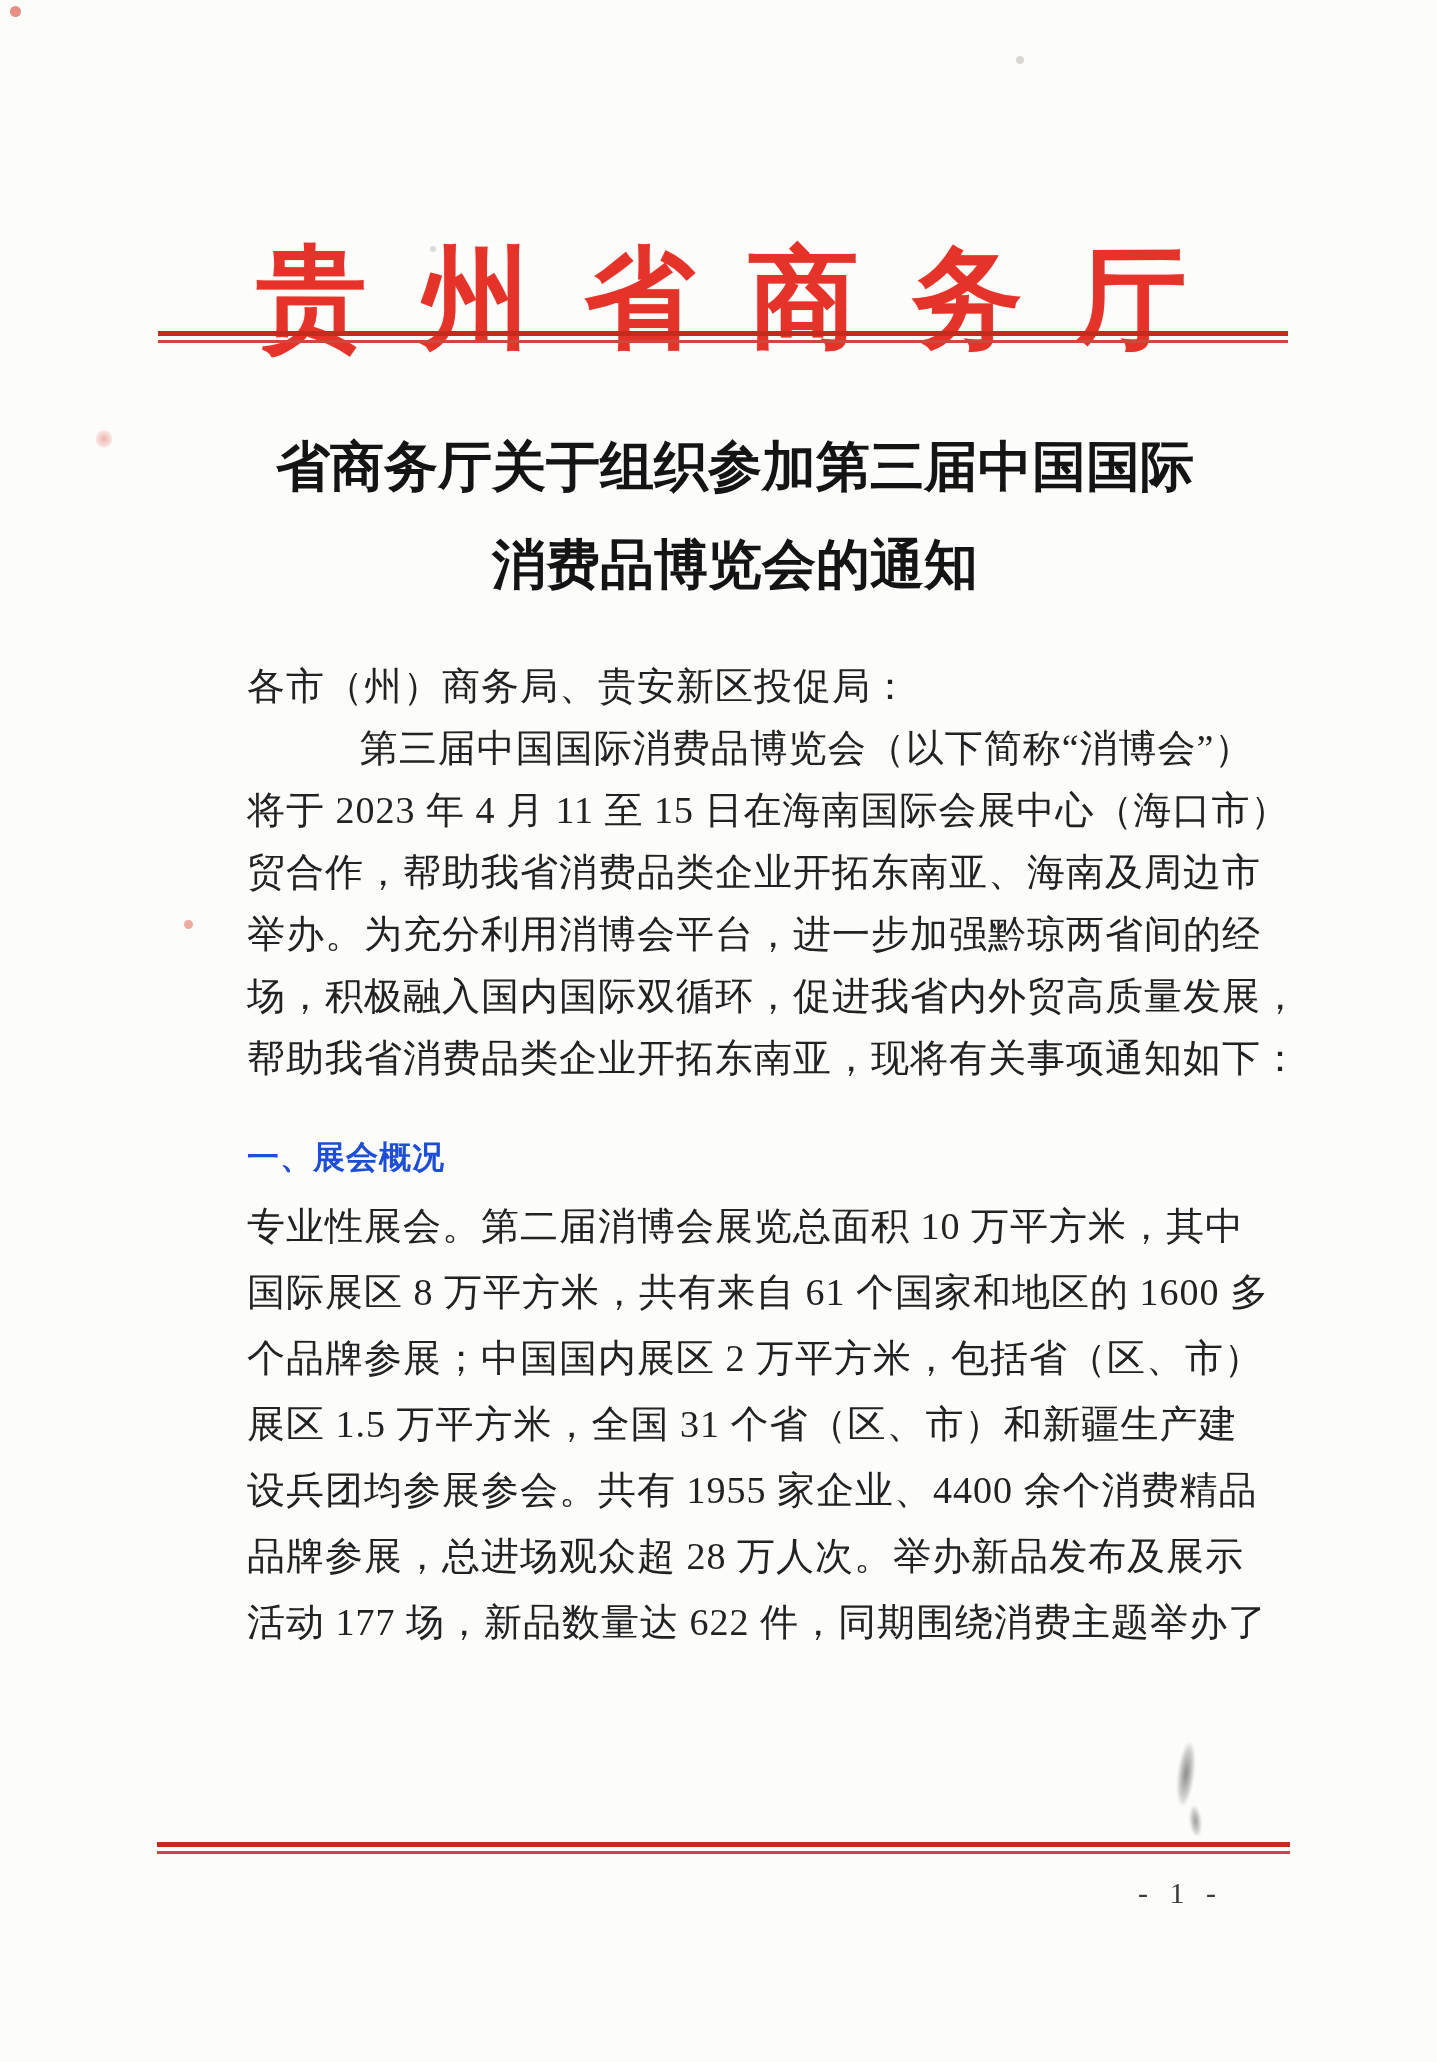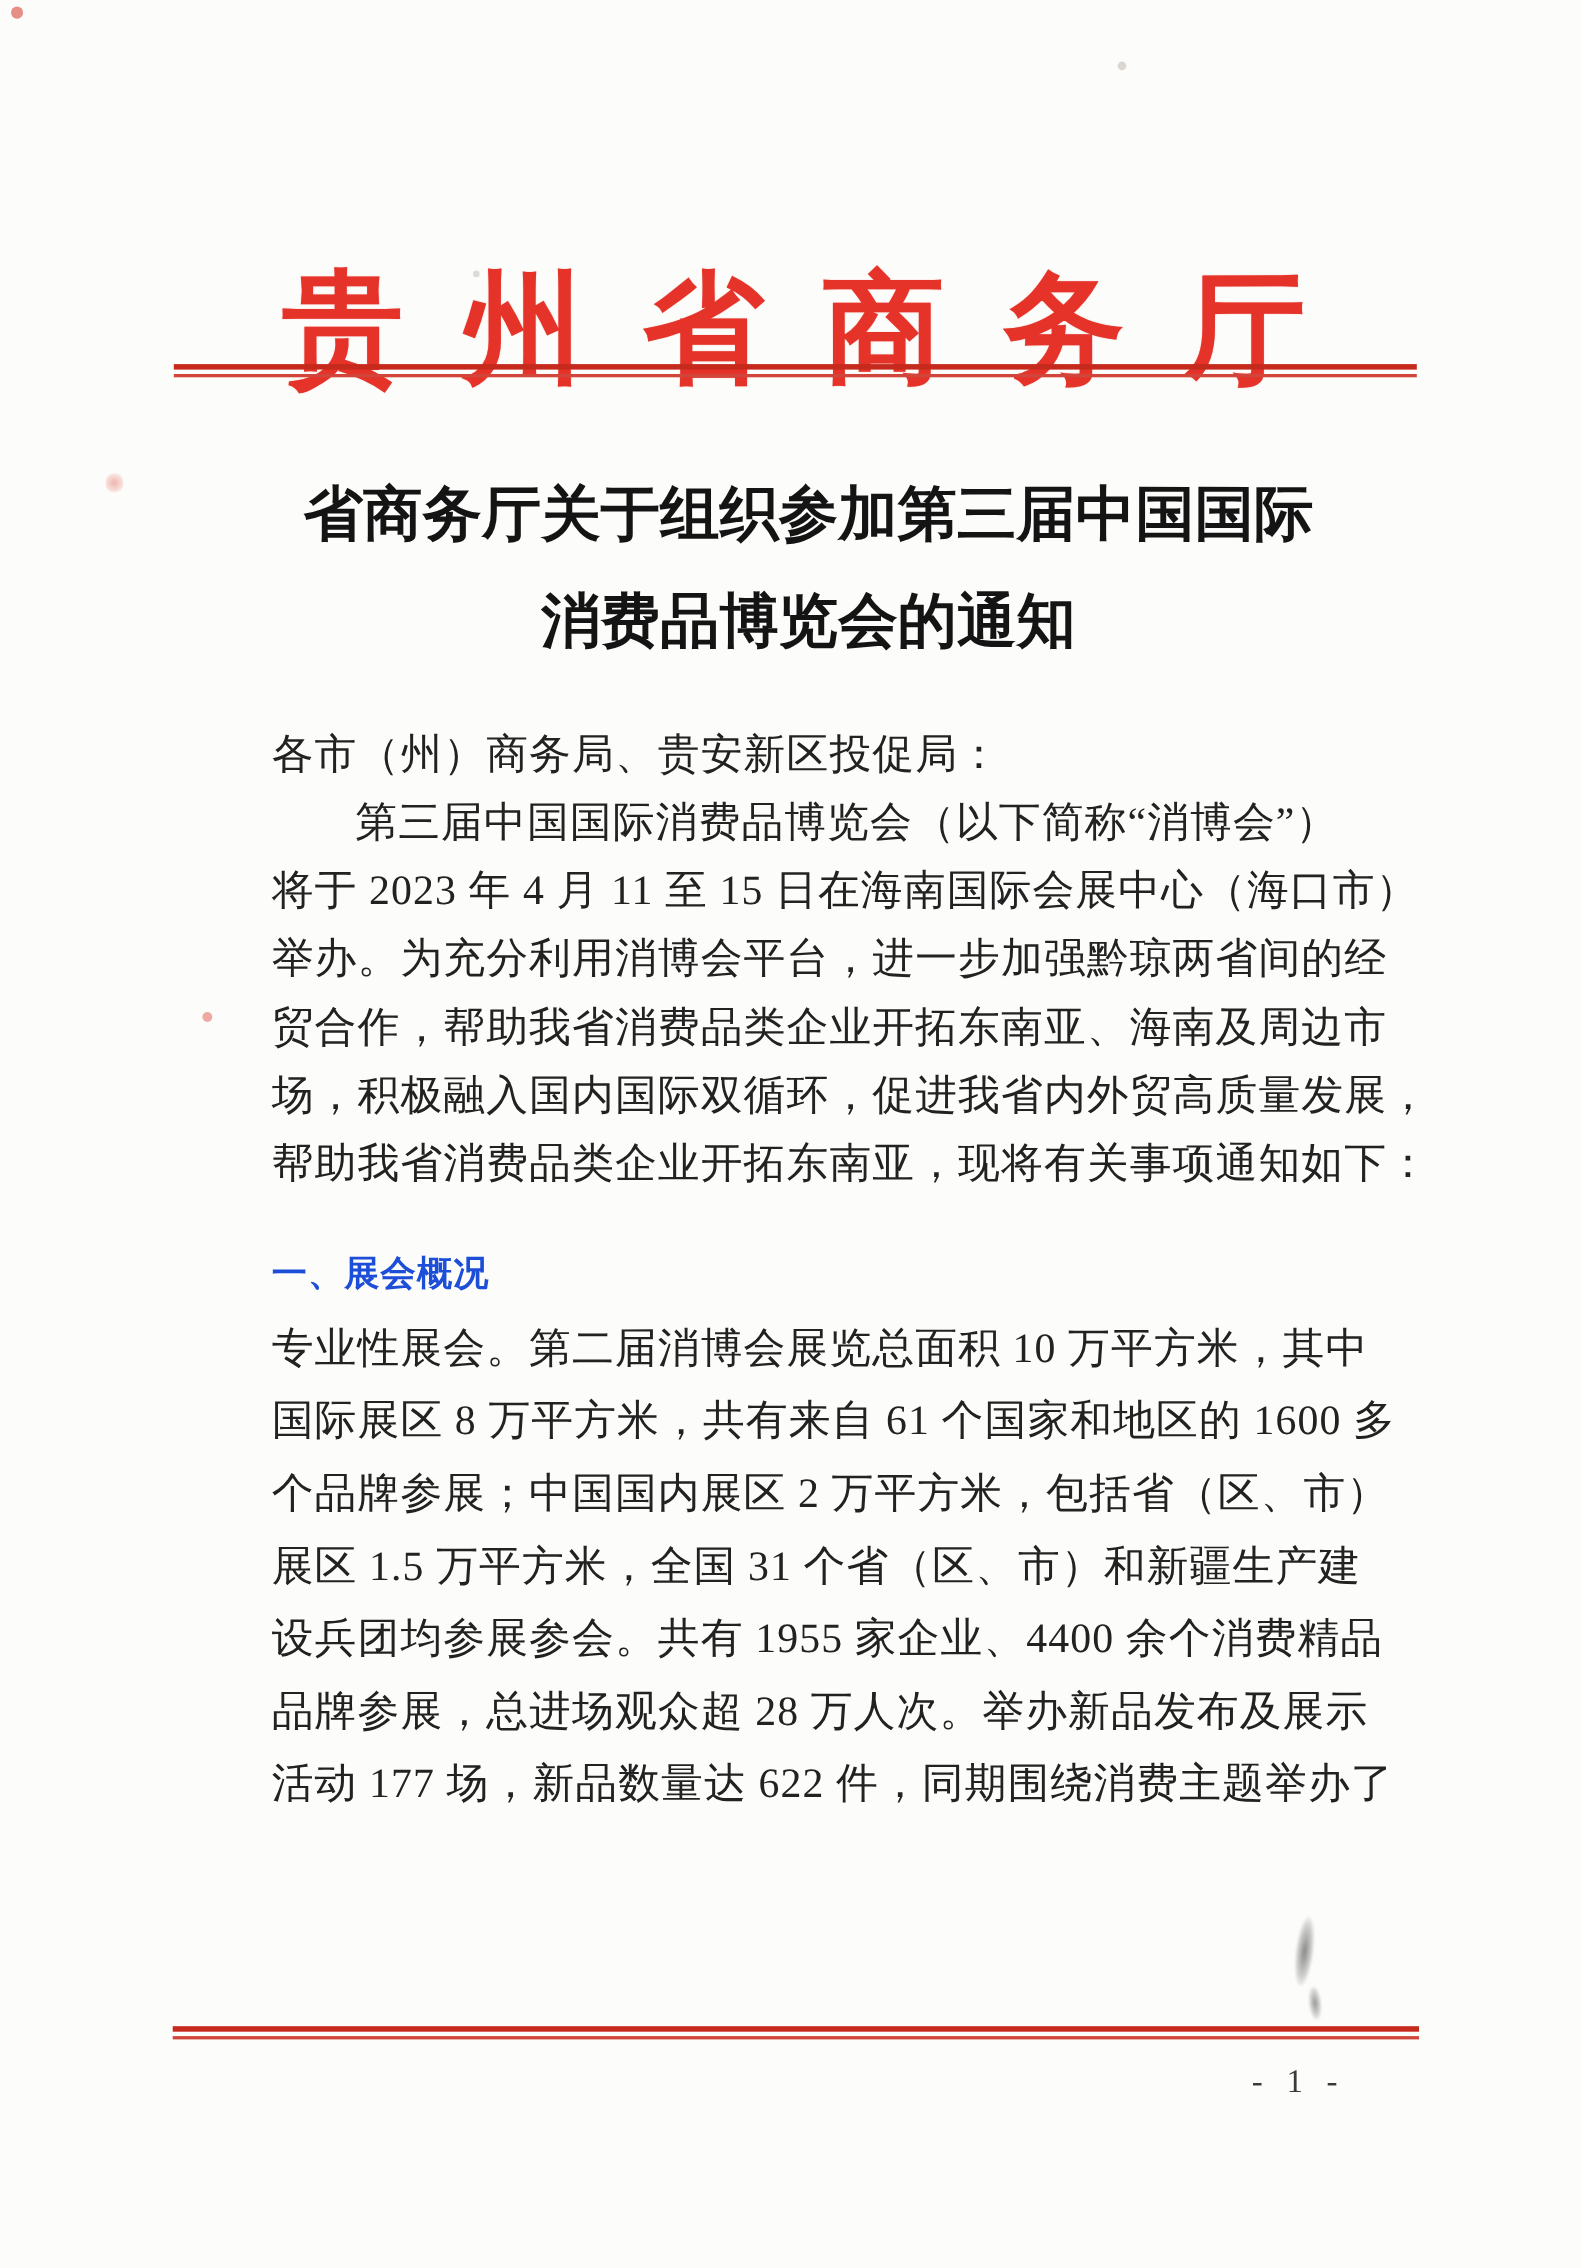--- a/index.html
+++ b/index.html
@@ -47,21 +47,21 @@
   }
   .bl{
     height:62px;line-height:62px;
     font-size:38px;
     letter-spacing:1px;
     white-space:nowrap;
     color:#222;
     margin-left:47px;
   }
   .bl.p2{height:66px;line-height:66px;}
-  .bl.indent{padding-left:76px;}
+  .bl.indent{padding-left:76px;text-align:center;}
   .bl.heading{
     margin-top:32px;
     height:72px;line-height:72px;
     font-weight:700;
     font-size:32px;
     color:#1d4ed8;
     font-family:Liberation Serif, serif;
   }
   
   #page-number{
@@ -108,22 +108,22 @@
 
   <div id="doc-title">
     <div>省商务厅关于组织参加第三届中国国际</div>
     <div>消费品博览会的通知</div>
   </div>
 
   <div id="body-text">
     <div class="bl">各市（州）商务局、贵安新区投促局：</div>
     <div class="bl indent">第三届中国国际消费品博览会（以下简称“消博会”）</div>
     <div class="bl">将于 2023 年 4 月 11 至 15 日在海南国际会展中心（海口市）</div>
+    <div class="bl">贸合作，帮助我省消费品类企业开拓东南亚、海南及周边市</div>
     <div class="bl">举办。为充分利用消博会平台，进一步加强黔琼两省间的经</div>
-    <div class="bl">贸合作，帮助我省消费品类企业开拓东南亚、海南及周边市</div>
     <div class="bl">场，积极融入国内国际双循环，促进我省内外贸高质量发展，</div>
     <div class="bl">帮助我省消费品类企业开拓东南亚，现将有关事项通知如下：</div>
     <div class="bl heading">一、展会概况</div>
     <div class="bl p2">专业性展会。第二届消博会展览总面积 10 万平方米，其中</div>
     <div class="bl p2">国际展区 8 万平方米，共有来自 61 个国家和地区的 1600 多</div>
     <div class="bl p2">个品牌参展；中国国内展区 2 万平方米，包括省（区、市）</div>
     <div class="bl p2">展区 1.5 万平方米，全国 31 个省（区、市）和新疆生产建</div>
     <div class="bl p2">设兵团均参展参会。共有 1955 家企业、4400 余个消费精品</div>
     <div class="bl p2">品牌参展，总进场观众超 28 万人次。举办新品发布及展示</div>
     <div class="bl p2">活动 177 场，新品数量达 622 件，同期围绕消费主题举办了</div>

